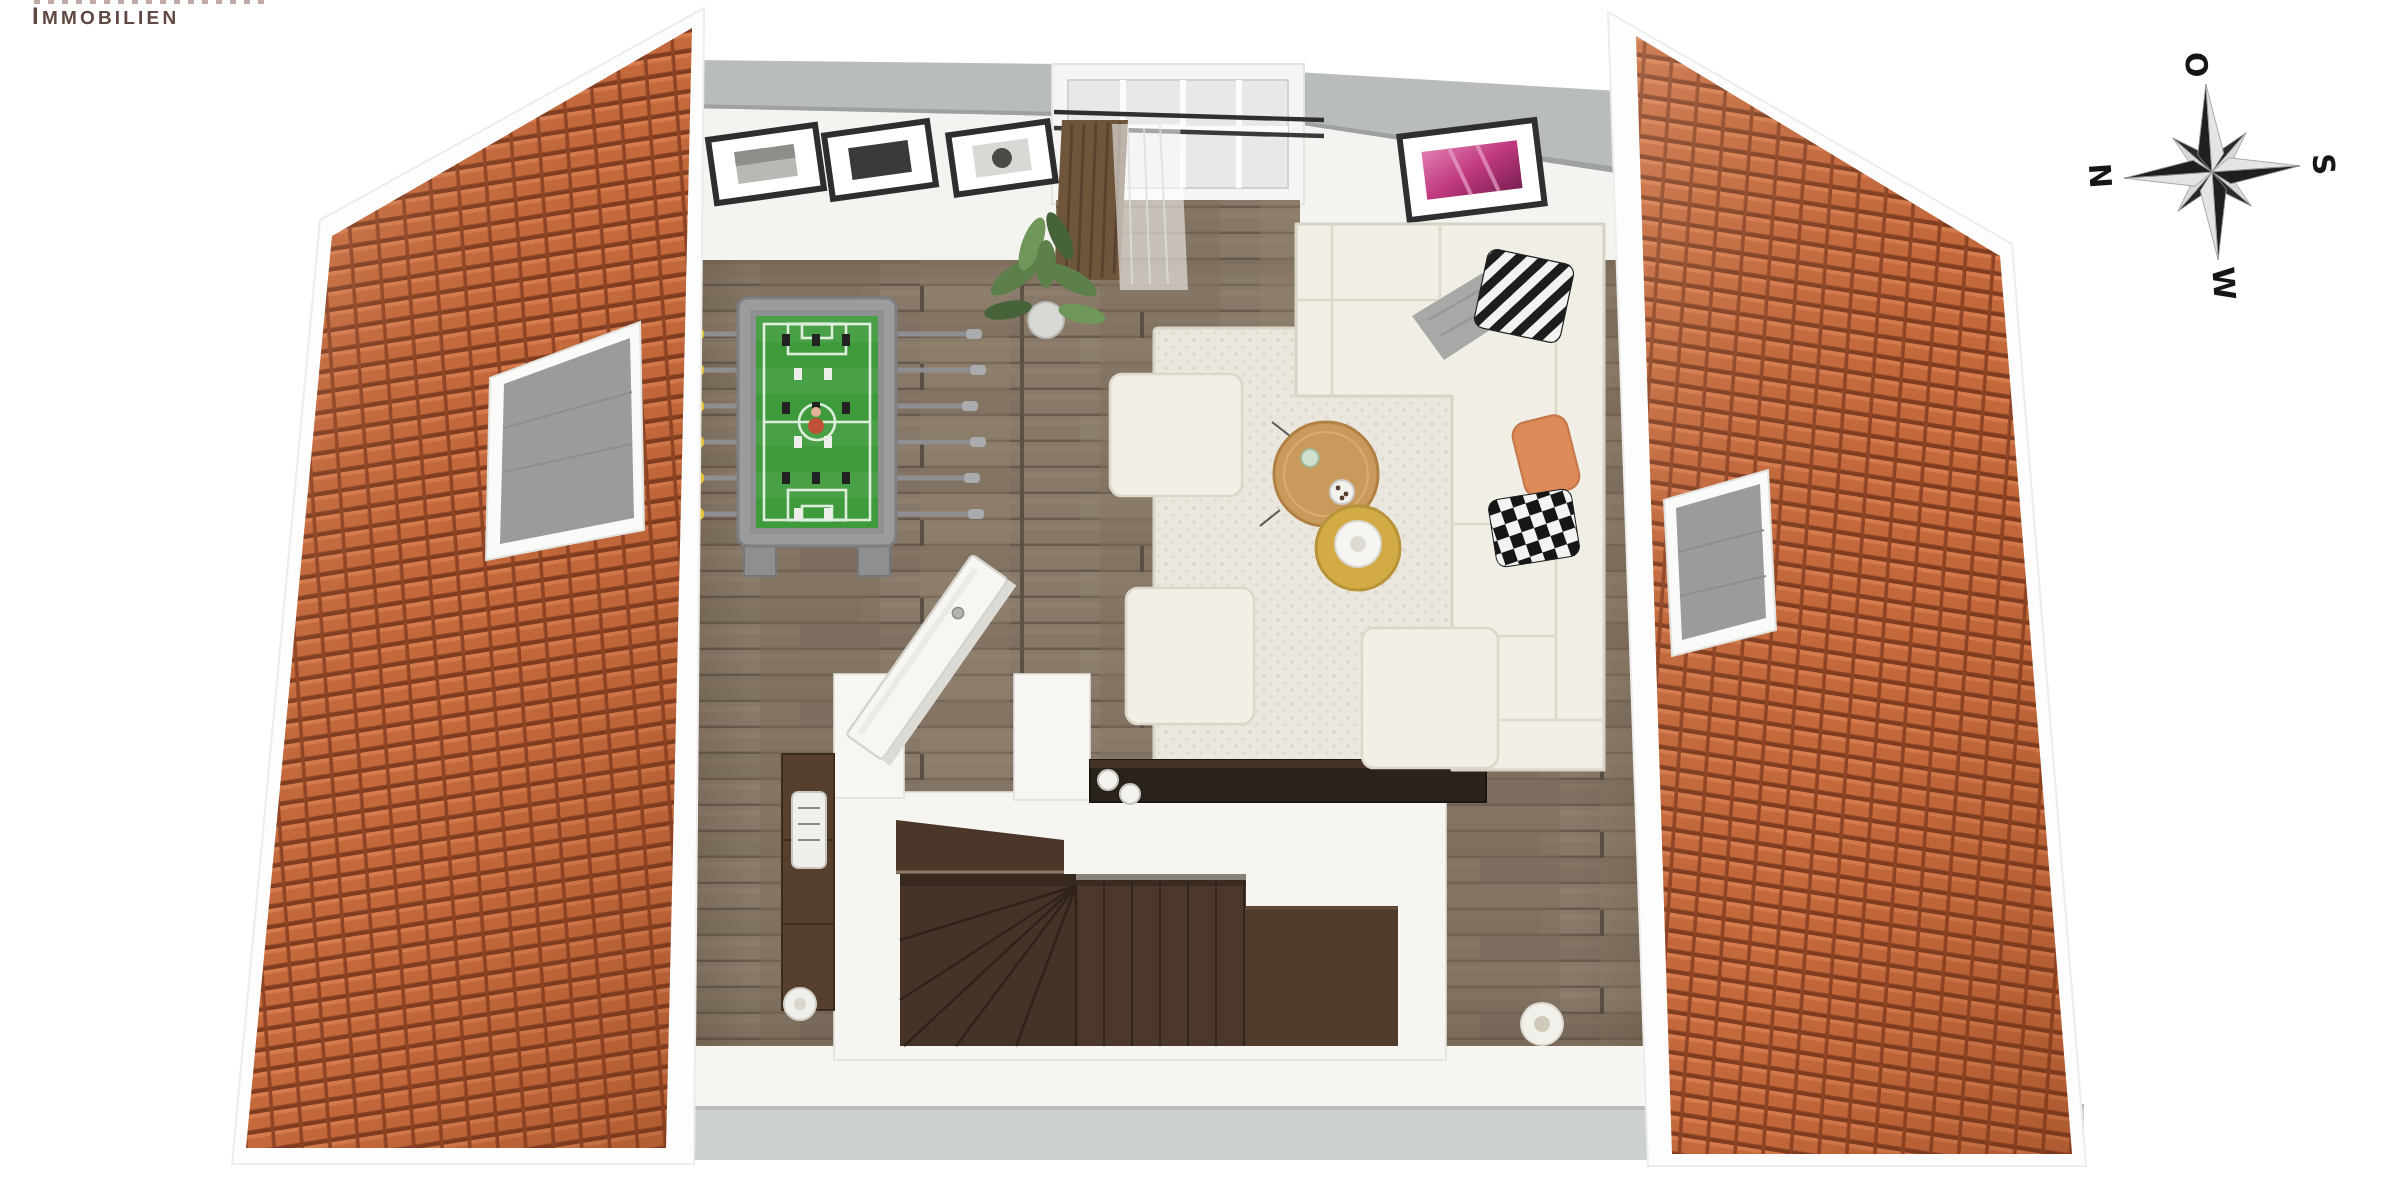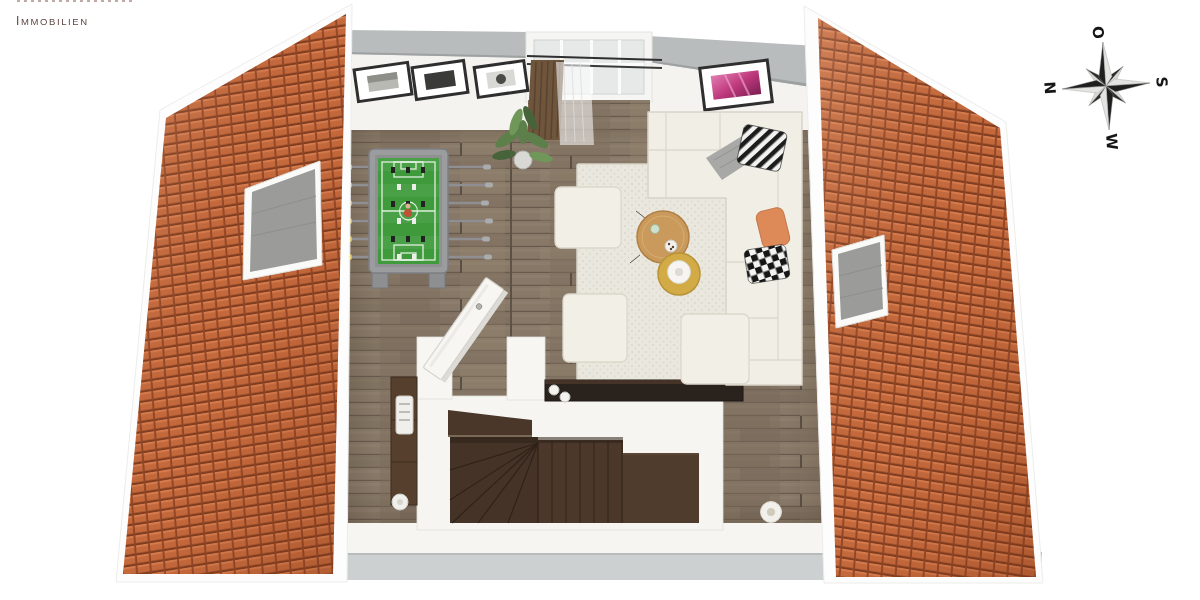--- a/index.html
+++ b/index.html
@@ -2,21 +2,21 @@
 <html><head>
 <meta charset="utf-8">
 <style>
   html,body{margin:0;padding:0;background:#ffffff;}
   .stage{position:relative;width:1200px;height:600px;background:#ffffff;overflow:hidden;
          font-family:"Liberation Sans",sans-serif;}
   .scene-svg{position:absolute;left:0;top:0;}
   .logo{position:absolute;left:16px;top:0;}
   .logo-strip{width:118px;height:2px;margin-left:1px;
     background:repeating-linear-gradient(90deg,rgba(140,100,92,.55) 0 3px,transparent 3px 7px);}
-  .logo-text{margin-top:14px;font-size:9.5px;font-weight:400;letter-spacing:1.6px;
+  .logo-text{margin-top:1px;font-size:9.5px;font-weight:700;letter-spacing:1.6px;
     color:#5f4742;line-height:11px;}
   .logo-text::first-letter{font-size:12px;}
   text{font-family:"DejaVu Sans",sans-serif;}
 </style>
 </head>
 <body>
 
 <div class="stage">
 
 <svg class="scene-svg" width="1200" height="600" viewBox="0 0 1200 600">

